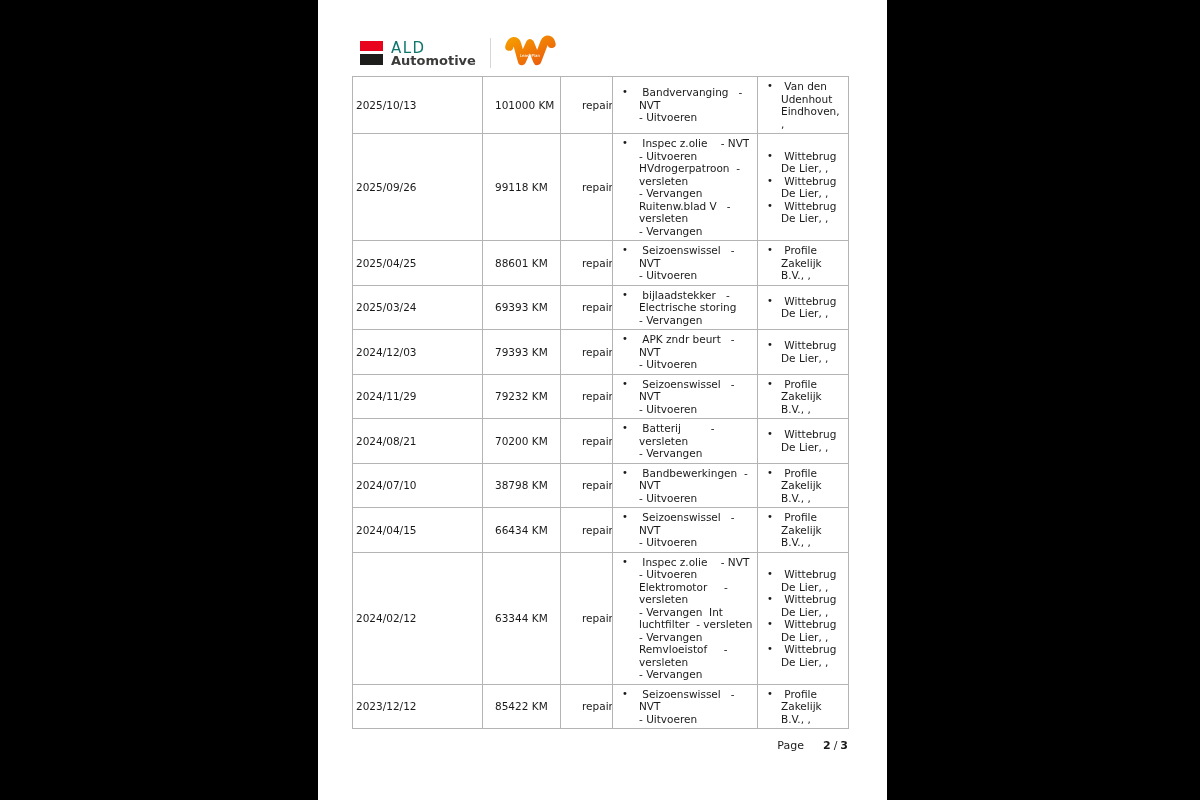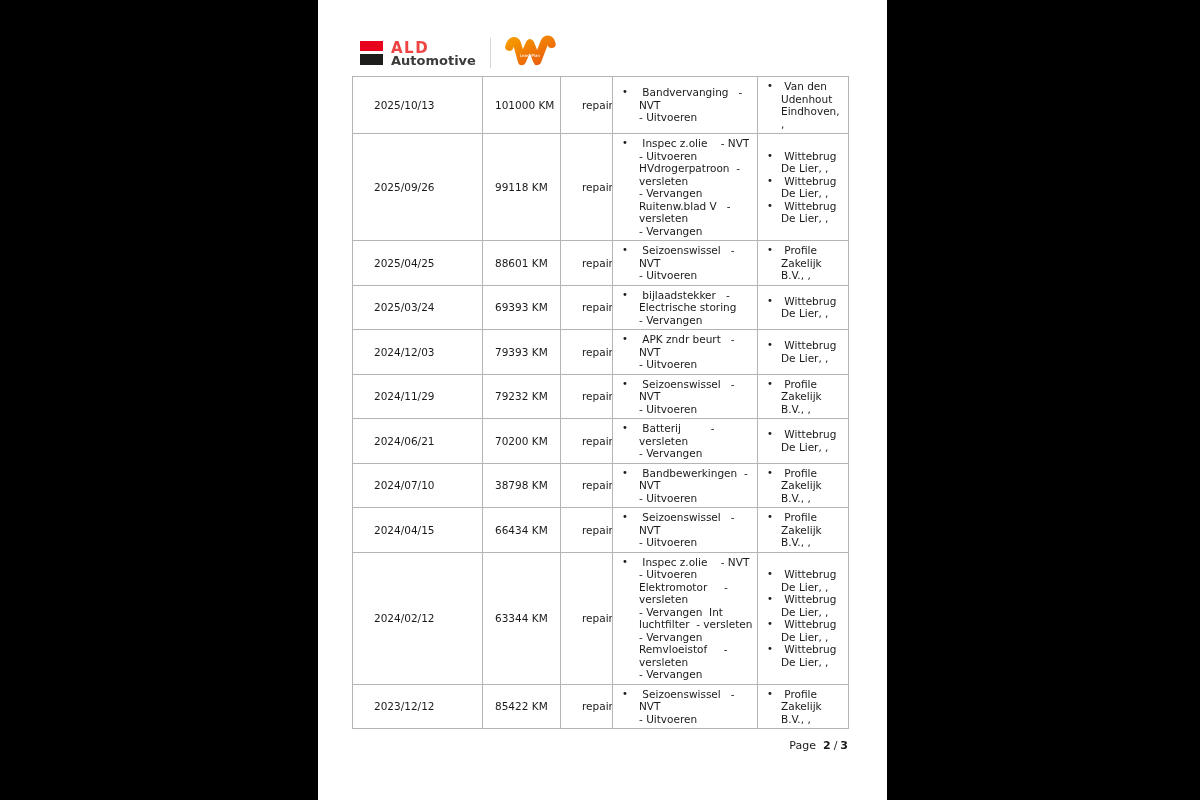--- a/index.html
+++ b/index.html
@@ -15,51 +15,51 @@
   
   .logo-row{
     position:absolute;left:42px;top:35px;height:36px;
     display:flex;align-items:center;
   }
   .ald-mark{width:23px;height:24px;display:flex;flex-direction:column;flex:none}
   .ald-mark .red{height:10px;background:var(--ald-red,#e9041e)}
   .ald-mark .stripe{height:3px;background:#fff}
   .ald-mark .black{height:11px;background:var(--ald-black,#1d1d1b)}
   .ald-text{margin-left:8px}
-  .ald-title{font-size:15px;font-weight:bold;color:#ef4444;letter-spacing:1.5px;line-height:15px}
+  .ald-title{font-size:15px;font-weight:normal;color:#0f766e;letter-spacing:1.5px;line-height:15px}
   .ald-sub{font-size:13px;font-weight:600;color:#3b3b3a;line-height:10px}
   .logo-divider{width:1px;height:30px;background:#d6d6d6;margin:0 12px 0 14px}
   .lp-logo{width:54px;height:36px}
   .lp-logo svg{display:block;width:54px;height:36px}
   
   .doc-table{
     position:absolute;left:34px;top:76px;width:496px;
     border-collapse:collapse;table-layout:fixed;
     font-size:10.5px;line-height:12.5px;color:#1a1a1a;
   }
   .doc-table td{
     border:1px solid #b4b4b4;vertical-align:middle;
     padding:4px 2px;overflow:hidden;
   }
-  td.c-date{padding-left:21px}
+  td.c-date{padding-left:3px}
   td.c-km{padding-left:12px}
   td.c-type{padding-left:21px}
   td.c-desc{padding:3px 1px 3px 0}
   td.c-sup{padding:3px 1px 3px 0}
   .bullet-item{display:flex;align-items:flex-start}
   .c-desc .bullet{flex:none;width:17px;padding-left:9px;font-size:10px;line-height:12.5px}
   .c-sup  .bullet{flex:none;width:14px;padding-left:9px;font-size:10px;line-height:12.5px}
   .bullet-text{white-space:pre;overflow:hidden}
   
   .page-footer{
     position:absolute;left:34px;top:739px;width:496px;
     text-align:right;font-size:11px;color:#1a1a1a;
   }
   .page-footer .sep{margin:0 3px}
-  .page-footer .lbl{margin-right:7px}
+  .page-footer .lbl{margin-right:19px}
   .page-footer b{font-weight:bold}
 </style>
 </head>
 <body>
 
 <div class="page">
 
   <div class="logo-row">
     <div class="ald-mark">
       <div class="red"></div>
@@ -227,21 +227,21 @@
           <td class="c-sup">
             <div class="bullet-item">
               <span class="bullet">•</span>
               <span class="bullet-text"> Profile
 Zakelijk
 B.V., ,</span>
             </div>
           </td>
         </tr>
         <tr>
-          <td class="c-date">2024/06/21</td>
+          <td class="c-date">2024/08/21</td>
           <td class="c-km">70200 KM</td>
           <td class="c-type">repair</td>
           <td class="c-desc">
             <div class="bullet-item">
               <span class="bullet">•</span>
               <span class="bullet-text"> Batterij         -
 versleten
 - Vervangen</span>
             </div>
           </td>

